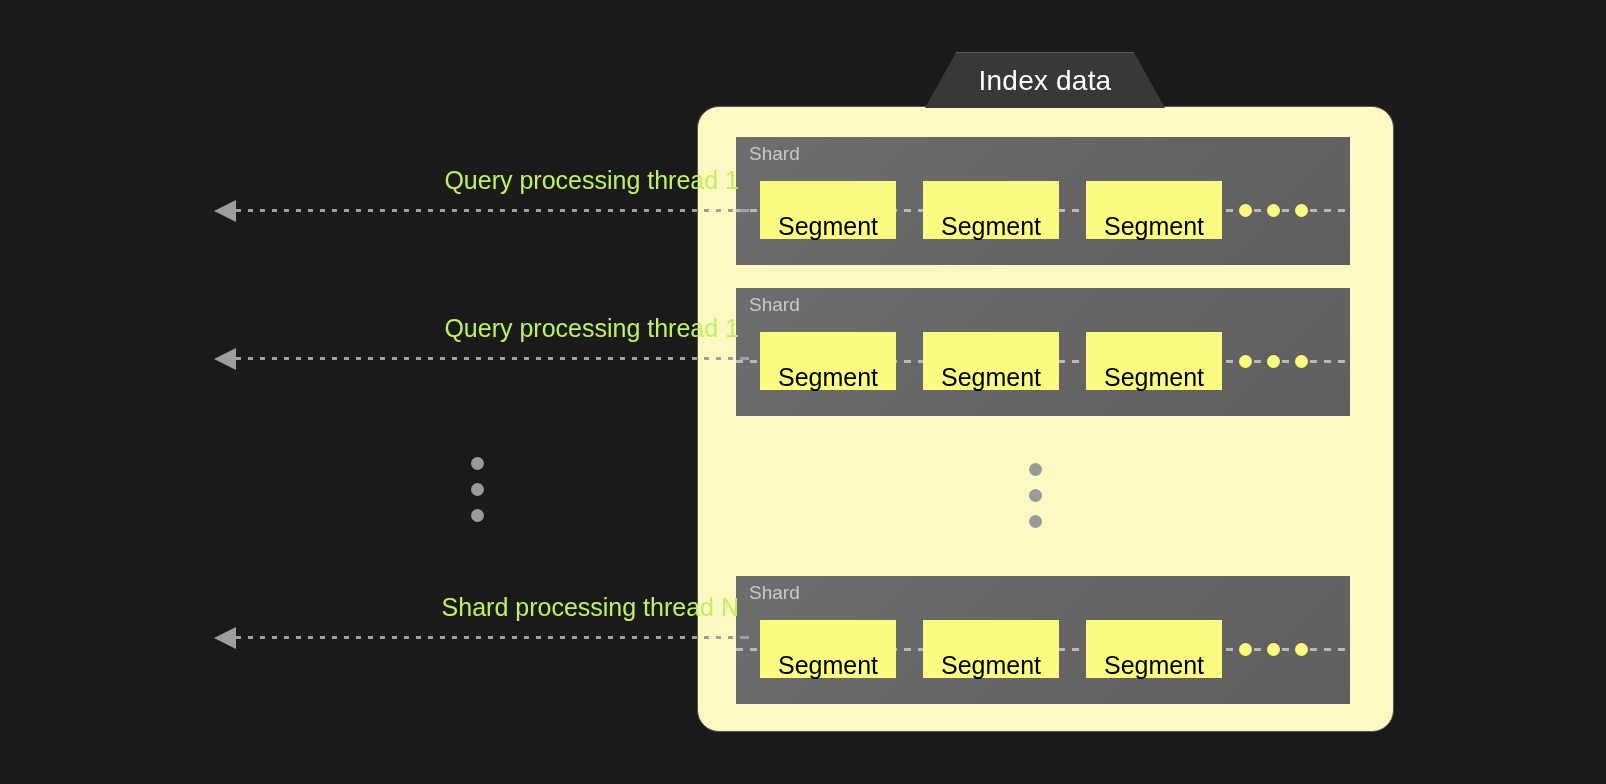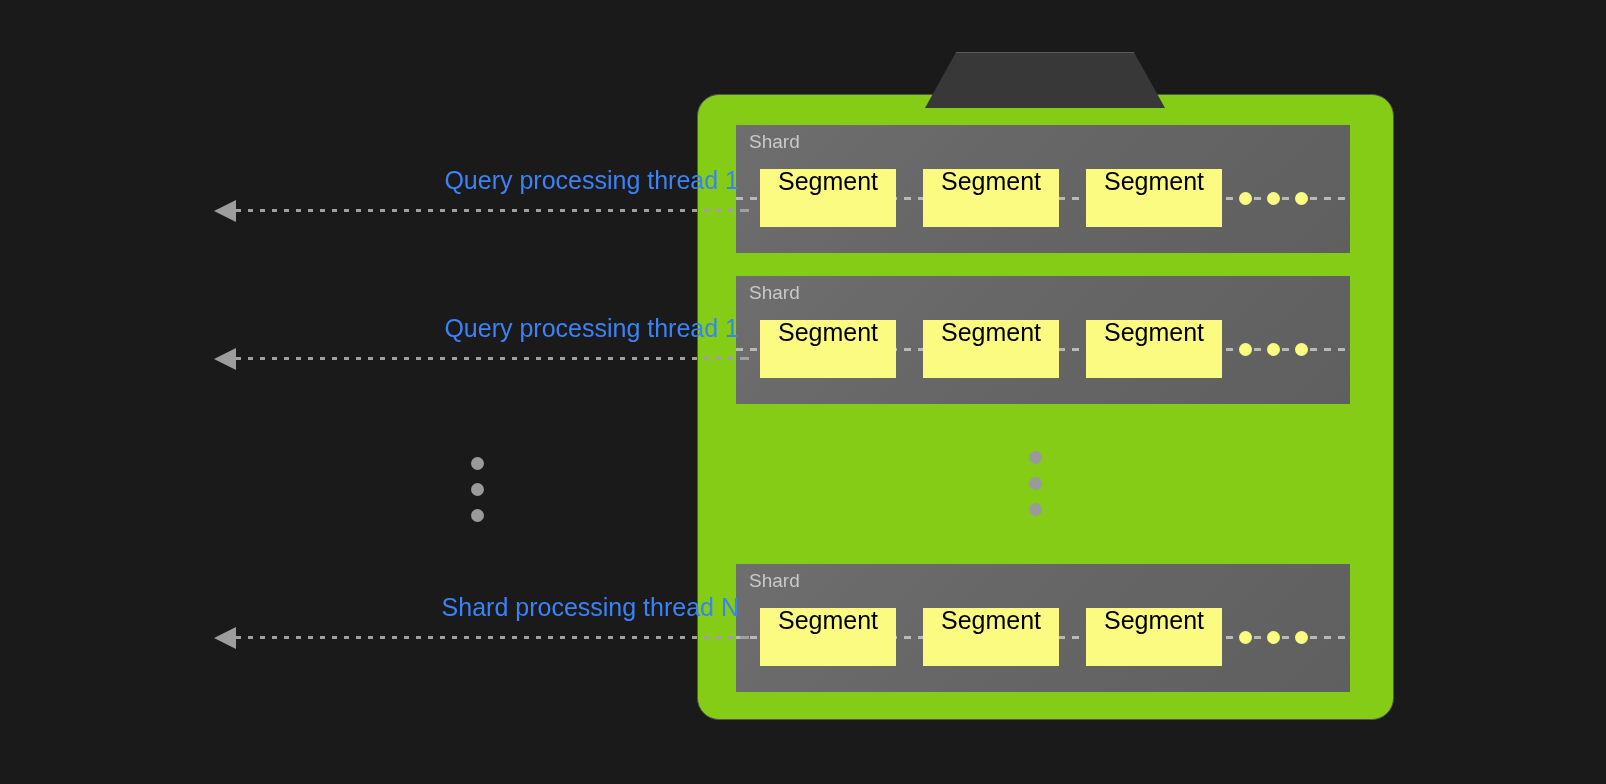--- a/index.html
+++ b/index.html
@@ -20,24 +20,24 @@
   .canvas {
     position: absolute;
     inset: 0;
     background: #1a1a1a;
   }
 
   
   .index-panel {
     position: absolute;
     left: 697px;
-    top: 94px;
+    top: 106px;
     width: 697px;
     height: 626px;
-    background: #84cc16;
+    background: #fef9c3;
     border: 1px solid #555555;
     border-radius: 22px;
     box-sizing: border-box;
   }
 
   
   .index-tab {
     position: absolute;
     left: 925px;
     top: 52px;
@@ -94,21 +94,21 @@
   }
 
   
   .segment {
     position: absolute;
     top: 44px;
     width: 136px;
     height: 58px;
     background: #fbfb82;
     display: flex;
-    align-items: flex-start;
+    align-items: flex-end;
     justify-content: center;
     box-sizing: border-box;
   }
   .segment-text {
     color: #000000;
     font-size: 25px;
     line-height: 1;
     white-space: nowrap;
   }
   .seg-0 { left: 24px; }
@@ -165,21 +165,21 @@
     height: 60px;
   }
   .thread-1 { top: 168px; }
   .thread-2 { top: 316px; }
   .thread-3 { top: 595px; }
 
   .thread-label {
     position: absolute;
     right: 5px;
     top: 0px;
-    color: #3b82f6;
+    color: #bef264;
     font-size: 25px;
     line-height: 1;
     white-space: nowrap;
   }
 
   .thread-line {
     position: absolute;
     left: 22px;
     top: 41px;
     width: 508px;
@@ -274,20 +274,23 @@
         <span class="segment-text">Segment</span>
       </div>
       <div class="shard-yellow-dot ydot-0"></div>
       <div class="shard-yellow-dot ydot-1"></div>
       <div class="shard-yellow-dot ydot-2"></div>
     </div>
 
   </div>
 
   <div class="index-tab"></div>
+  <div class="index-tab-inner">
+    <span class="index-tab-label">Index data</span>
+  </div>
 
   <div class="thread thread-1">
     <span class="thread-label">Query processing thread 1</span>
     <div class="thread-line"></div>
     <div class="thread-arrow"></div>
   </div>
   <div class="thread-stub stub-1"></div>
 
   <div class="thread thread-2">
     <span class="thread-label">Query processing thread 1</span>

